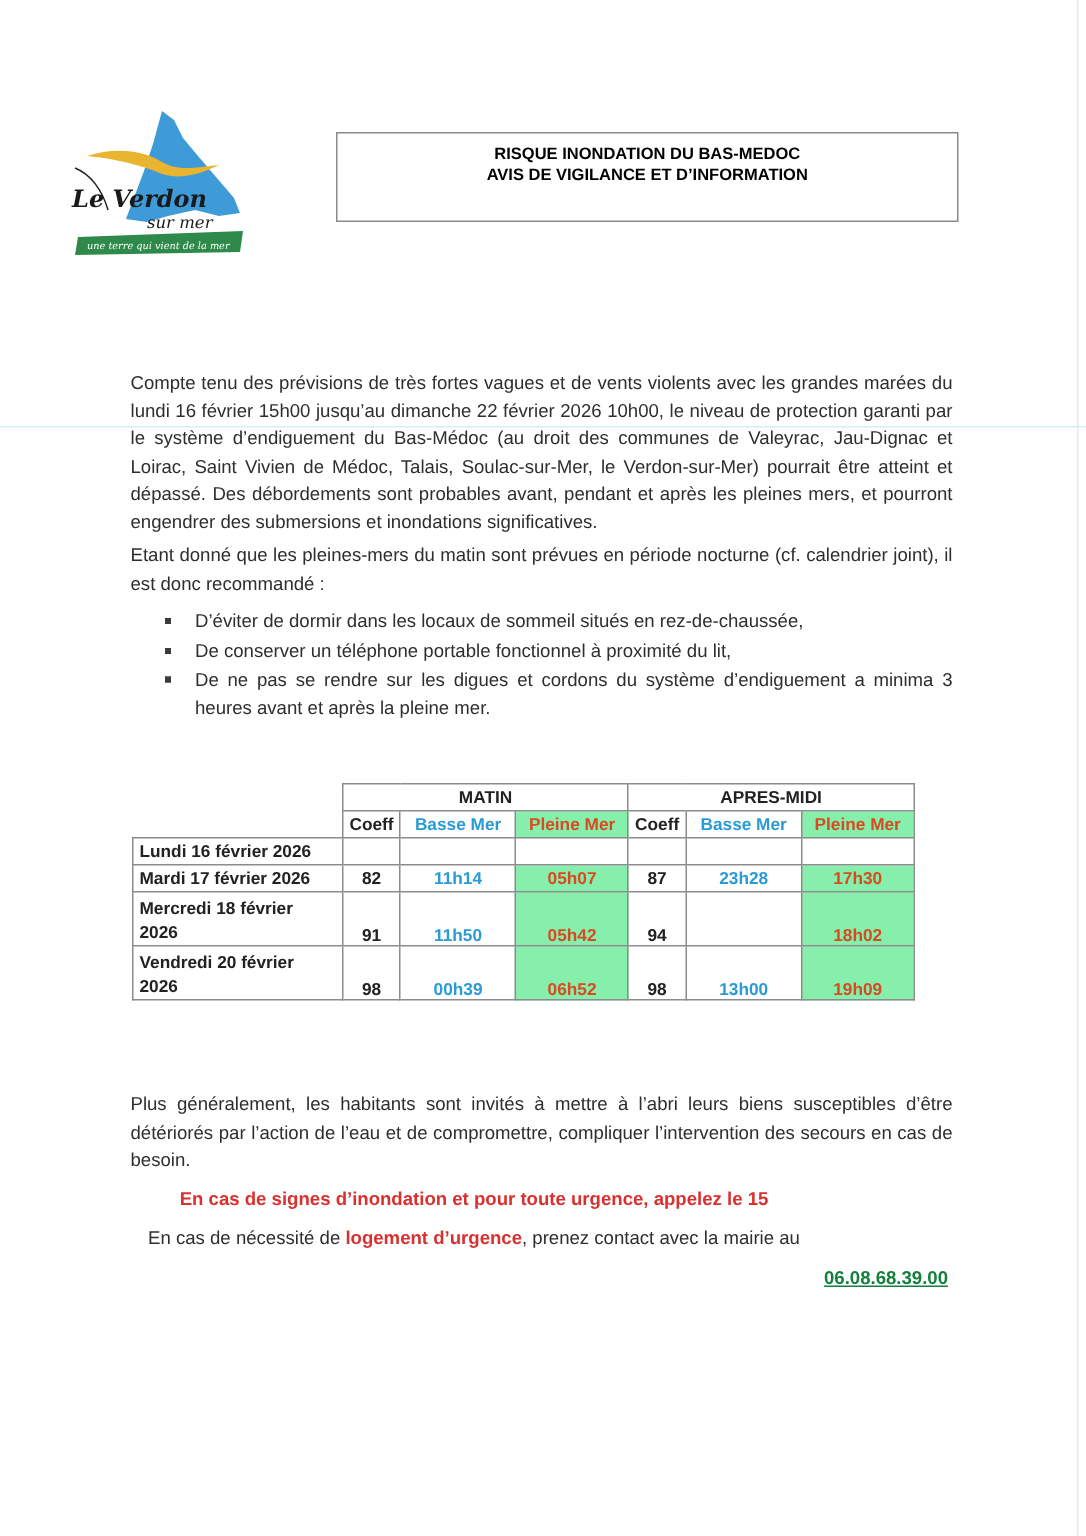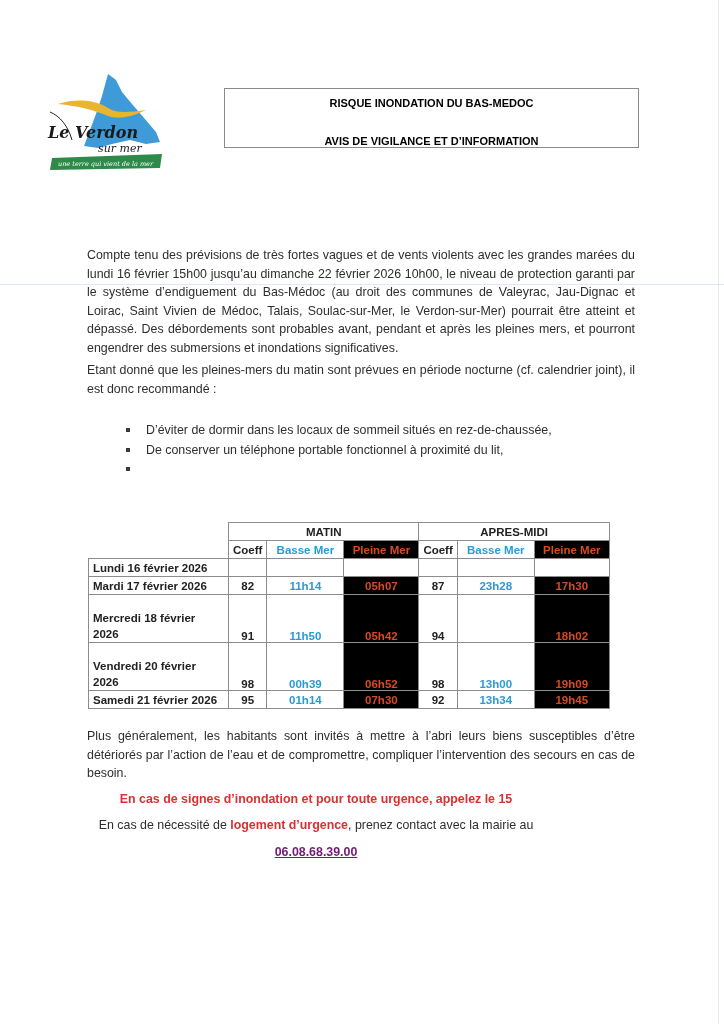--- a/index.html
+++ b/index.html
@@ -13,53 +13,53 @@
   
   .logo { position: absolute; left: 46px; top: 70px; width: 128px; height: 106px; text-align: center; }
 
   
   .title-box {
     position: absolute; left: 224px; top: 88px; width: 415px; height: 60px;
     border: 1px solid #8a8a8a; box-sizing: border-box; text-align: center;
   }
   .title-line { color: #000000; font-weight: bold; font-size: 11px; line-height: 14px; }
   .title-line.l1 { margin-top: 7px; }
-  .title-line.l2 { margin-top: 24px; }
+  .title-line.l2 { margin-top: 0; }
 
   .para { position: absolute; left: 87px; width: 548px; font-size: 12.4px; line-height: 18.6px; text-align: justify; color: #2e2e2e; }
   .p1 { top: 246px; }
   .p2 { top: 361px; }
   .p3 { top: 727px; }
 
-  .bullets { position: absolute; left: 108px; top: 405px; width: 527px; margin: 16px; padding: 0; list-style: none; font-size: 12.4px; line-height: 18.6px; color: #2e2e2e; }
+  .bullets { position: absolute; left: 108px; top: 405px; width: 527px; margin: 0; padding: 0; list-style: none; font-size: 12.4px; line-height: 18.6px; color: #2e2e2e; }
   .bullets li { position: relative; padding-left: 22px; text-align: justify; margin-bottom: 1px; }
   .bullet-mark { position: absolute; left: 2px; top: 7px; width: 4px; height: 4px; background: #3a3a3a; }
 
   
   table.tides {
     position: absolute; left: 88px; top: 522px; border-collapse: collapse;
     font-family: "Liberation Sans", sans-serif; font-size: 11.5px; font-weight: bold; color: #222;
   }
   table.tides td, table.tides th { border: 1px solid #8c8c8c; padding: 0 4px; height: 17px; font-weight: bold; }
   table.tides th { font-weight: bold; }
   .c-day { width: 131px; text-align: left; }
   .c-coeff { width: 28px; text-align: center; }
   .c-basse { width: 68px; text-align: center; color: #2a9bd4; }
-  .c-pleine { width: 66px; text-align: center; color: #d84a1f; background: #000000; }
+  .c-pleine { width: 66px; text-align: center; color: #d84a1f; background: #86efac; }
   .hdr-empty { border: none !important; }
   .group { text-align: center; }
   .tall td { height: 32px; vertical-align: bottom; }
-  .tall td.c-day { vertical-align: top; line-height: 16px; padding-top: 15px; }
+  .tall td.c-day { vertical-align: top; line-height: 16px; padding-top: 3px; }
   td.blank-day { background: #fff; }
 
   .urgent { position: absolute; left: 0; width: 632px; text-align: center; font-size: 12.4px; }
   .u1 { top: 792px; color: #d8312f; font-weight: bold; }
   .u2 { top: 818px; color: #2e2e2e; }
   .u2 .hl { color: #d8312f; font-weight: bold; }
-  .u3 { top: 845px; color: #701a75; font-weight: bold; text-decoration: underline; }
+  .u3 { top: 845px; color: #15803d; font-weight: bold; text-decoration: underline; text-align: right; }
 </style>
 </head>
 <body>
 
 <div class="right-edge"></div>
 <div class="scan-line"></div>
 
 <div class="logo">
   <svg width="128" height="106" viewBox="0 0 128 106">
     <path d="M62 4 L70 10 L76 22 L86 34 L98 48 L110 62 L114 72 L100 74 L84 70 L66 74 L52 78 L38 76 L44 60 L50 44 L56 26 Z" fill="#3f9ad8"></path>
@@ -77,20 +77,21 @@
   <div class="title-line l2">AVIS DE VIGILANCE ET D’INFORMATION</div>
 </div>
 
 <div class="para p1">Compte tenu des prévisions de très fortes vagues et de vents violents avec les grandes marées du lundi 16 février 15h00 jusqu’au dimanche 22 février 2026 10h00, le niveau de protection garanti par le système d’endiguement du Bas-Médoc (au droit des communes de Valeyrac, Jau-Dignac et Loirac, Saint Vivien de Médoc, Talais, Soulac-sur-Mer, le Verdon-sur-Mer) pourrait être atteint et dépassé. Des débordements sont probables avant, pendant et après les pleines mers, et pourront engendrer des submersions et inondations significatives.</div>
 <div class="para p2">Etant donné que les pleines-mers du matin sont prévues en période nocturne (cf. calendrier joint), il est donc recommandé :</div>
 
 <ul class="bullets">
   <li><span class="bullet-mark"></span><span>D’éviter de dormir dans les locaux de sommeil situés en rez-de-chaussée,</span></li>
   <li><span class="bullet-mark"></span><span>De conserver un téléphone portable fonctionnel à proximité du lit,</span></li>
   <li><span class="bullet-mark"></span></li>
+  <li><span class="bullet-mark"></span><span>De ne pas se rendre sur les digues et cordons du système d’endiguement a minima 3 heures avant et après la pleine mer.</span></li>
 </ul>
 
 <table class="tides">
   <tbody>
       <tr>
     <td class="hdr-empty c-day"></td>
     <th colspan="3" class="group">MATIN</th>
     <th colspan="3" class="group">APRES-MIDI</th>
   </tr>
   <tr>
@@ -131,29 +132,20 @@
   </tr>
   <tr class="tall">
     <td class="c-day"><span>Vendredi 20 février</span><br><span>2026</span></td>
     <td class="c-coeff">98</td>
     <td class="c-basse">00h39</td>
     <td class="c-pleine">06h52</td>
     <td class="c-coeff">98</td>
     <td class="c-basse">13h00</td>
     <td class="c-pleine">19h09</td>
   </tr>
-  <tr>
-    <td class="c-day">Samedi 21 février 2026</td>
-    <td class="c-coeff">95</td>
-    <td class="c-basse">01h14</td>
-    <td class="c-pleine">07h30</td>
-    <td class="c-coeff">92</td>
-    <td class="c-basse">13h34</td>
-    <td class="c-pleine">19h45</td>
-  </tr>
 </tbody>
   </table>
 
 <div class="para p3">Plus généralement, les habitants sont invités à mettre à l’abri leurs biens susceptibles d’être détériorés par l’action de l’eau et de compromettre, compliquer l’intervention des secours en cas de besoin.</div>
 
 <div class="urgent u1">En cas de signes d’inondation et pour toute urgence, appelez le 15</div>
 <div class="urgent u2">
   <span>En cas de nécessité de </span><span class="hl">logement d’urgence</span><span>, prenez contact avec la mairie au</span>
 </div>
 <div class="urgent u3">06.08.68.39.00</div>

